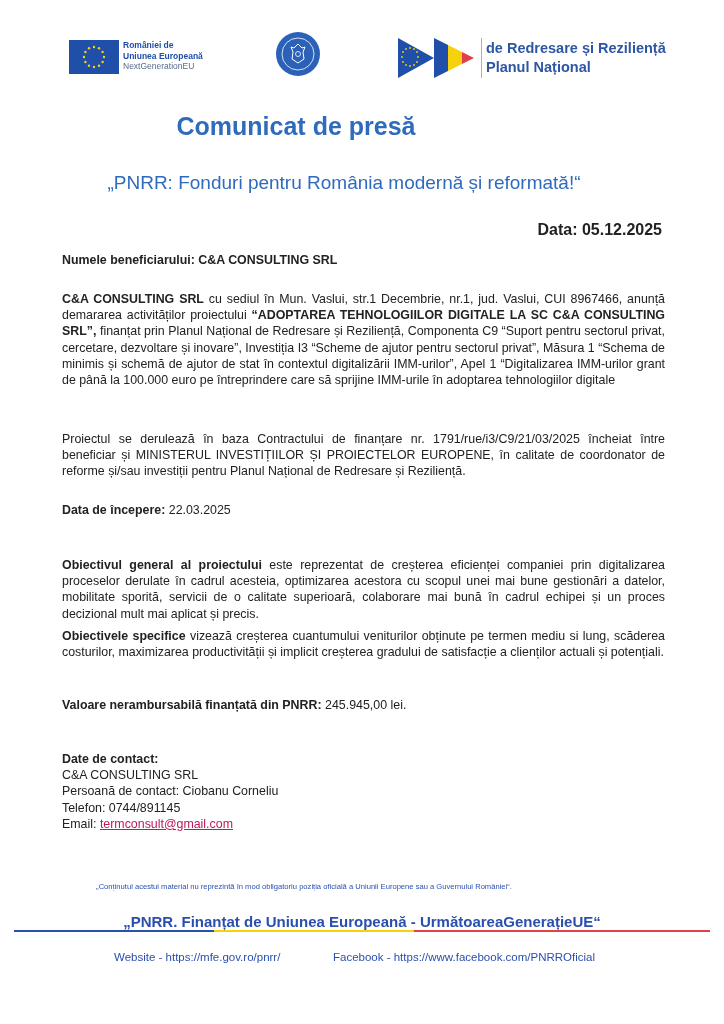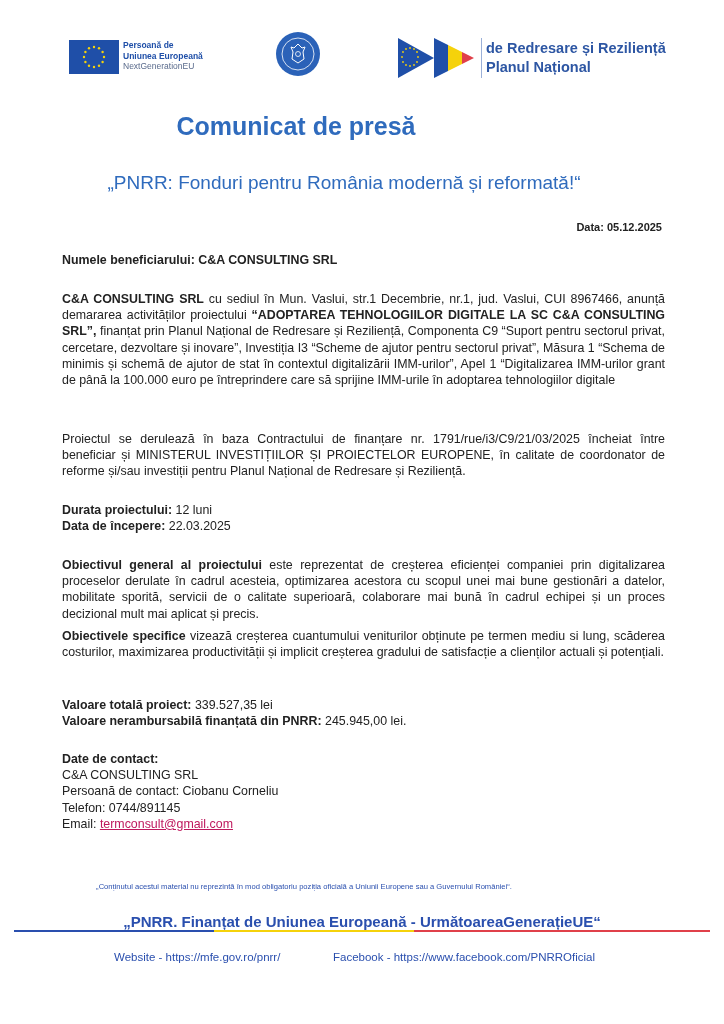--- a/index.html
+++ b/index.html
@@ -16,21 +16,21 @@
   .gov-seal svg { width: 44px; height: 44px; display: block; }
 
   .pnrr-logo { position: absolute; left: 398px; top: 36px; width: 82px; height: 44px; }
   .pnrr-logo svg { width: 82px; height: 44px; display: block; }
   .pnrr-divider { position: absolute; left: 481px; top: 38px; width: 1px; height: 40px; background: #9bb0d8; }
   .pnrr-text { position: absolute; left: 486px; top: 39px; font-size: 14.5px; line-height: 19px; color: #2d56a3; font-weight: bold; }
 
   .title { position: absolute; left: 0; width: 592px; top: 112px; text-align: center; font-size: 25px; font-weight: bold; color: #2f6bbd; }
   .subtitle { position: absolute; left: 0; width: 688px; top: 172px; text-align: center; font-size: 19px; color: #2f6bbd; }
 
-  .doc-date { position: absolute; right: 62px; top: 221px; font-family: "Liberation Sans", sans-serif; font-size: 11px; font-weight: bold; color: #222; }
+  .doc-date { position: absolute; right: 62px; top: 221px; font-family: "Liberation Sans", sans-serif; font-size: 16px; font-weight: bold; color: #222; }
 
   .body-text { position: absolute; left: 62px; width: 603px; font-family: "Liberation Sans", sans-serif; font-size: 12.4px; line-height: 16.2px; color: #222; text-align: justify; }
   .body-text b { font-weight: bold; }
   .line { display: block; }
 
   .email-link { color: #be185d; }
 
   .disclaimer { position: absolute; left: 0; width: 608px; top: 882px; text-align: center; font-size: 7.6px; color: #2a4fae; }
 
   .slogan-line { position: absolute; top: 930px; height: 2px; }
@@ -55,21 +55,21 @@
         <circle cx="25" cy="27" r="1.2"></circle>
           <circle cx="20" cy="25.7" r="1.2"></circle>
           <circle cx="16.4" cy="22" r="1.2"></circle>
         <circle cx="15" cy="17" r="1.2"></circle>
           <circle cx="16.4" cy="12" r="1.2"></circle>
           <circle cx="20" cy="8.3" r="1.2"></circle>
       </g>
     </svg>
   </div>
   <div class="eu-text">
-    <div class="b">Persoană de</div>
+    <div class="b">României de</div>
     <div class="b">Uniunea Europeană</div>
     <div class="n">NextGenerationEU</div>
   </div>
 </div>
 
 <div class="gov-seal">
   <svg viewBox="0 0 44 44">
     <circle cx="22" cy="22" r="21" fill="#2b62b8"></circle>
     <circle cx="22" cy="22" r="16" fill="none" stroke="#ffffff" stroke-width="0.8"></circle>
     <path d="M22 12 L26 16 L29 15 L27 20 L28 27 L22 31 L16 27 L17 20 L15 15 L18 16 Z" fill="none" stroke="#ffffff" stroke-width="1"></path>
@@ -116,33 +116,31 @@
   <b>Numele beneficiarului: </b><b>C&amp;A CONSULTING SRL</b>
 </div>
 
 <div class="body-text" style="top:291px;">
   <b>C&amp;A CONSULTING SRL</b><span> cu sediul în Mun. Vaslui, str.1 Decembrie, nr.1, jud. Vaslui, CUI 8967466, anunță demararea activităților proiectului </span><b>“ADOPTAREA TEHNOLOGIILOR DIGITALE LA SC C&amp;A CONSULTING SRL”,</b><span> finanțat prin Planul Național de Redresare și Reziliență, Componenta C9 “Suport pentru sectorul privat, cercetare, dezvoltare și inovare”, Investiția I3 “Scheme de ajutor pentru sectorul privat”, Măsura 1 “Schema de minimis și schemă de ajutor de stat în contextul digitalizării IMM-urilor”, Apel 1 “Digitalizarea IMM-urilor grant de până la 100.000 euro pe întreprindere care să sprijine IMM-urile în adoptarea tehnologiilor digitale</span>
 </div>
 
 <div class="body-text" style="top:431px;">Proiectul se derulează în baza Contractului de finanțare nr. 1791/rue/i3/C9/21/03/2025 încheiat între beneficiar și MINISTERUL INVESTIȚIILOR ȘI PROIECTELOR EUROPENE, în calitate de coordonator de reforme și/sau investiții pentru Planul Național de Redresare și Reziliență.</div>
 
 <div class="body-text" style="top:502px;">
-  <span class="line"><b>Durata proiectului:</b><span> 12 luni</span></span>
   <span class="line"><b>Data de începere:</b><span> 22.03.2025</span></span>
 </div>
 
 <div class="body-text" style="top:557px;">
   <b>Obiectivul general al proiectului</b><span> este reprezentat de creșterea eficienței companiei prin digitalizarea proceselor derulate în cadrul acesteia, optimizarea acestora cu scopul unei mai bune gestionări a datelor, mobilitate sporită, servicii de o calitate superioară, colaborare mai bună în cadrul echipei și un proces decizional mult mai aplicat și precis.</span>
 </div>
 <div class="body-text" style="top:628px;">
   <b>Obiectivele specifice</b><span> vizează creșterea cuantumului veniturilor obținute pe termen mediu si lung, scăderea costurilor, maximizarea productivității și implicit creșterea gradului de satisfacție a clienților actuali  și potențiali.</span>
 </div>
 
 <div class="body-text" style="top:697px;">
-  <span class="line"><b>Valoare totală proiect:</b><span> 339.527,35 lei</span></span>
   <span class="line"><b>Valoare nerambursabilă finanțată din PNRR:</b><span> 245.945,00 lei.</span></span>
 </div>
 
 <div class="body-text" style="top:751px;">
   <b class="line">Date de contact:</b>
   <span class="line">C&amp;A CONSULTING  SRL</span>
   <span class="line">Persoană de contact: Ciobanu Corneliu</span>
   <span class="line">Telefon: 0744/891145</span>
   <span class="line"><span>Email: </span><a class="email-link" href="mailto:termconsult@gmail.com">termconsult@gmail.com</a></span>
 </div>

